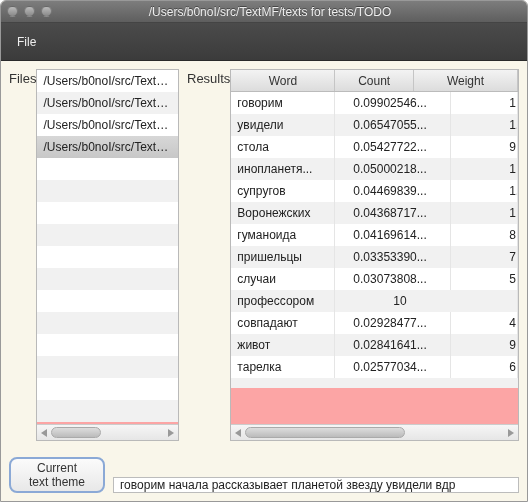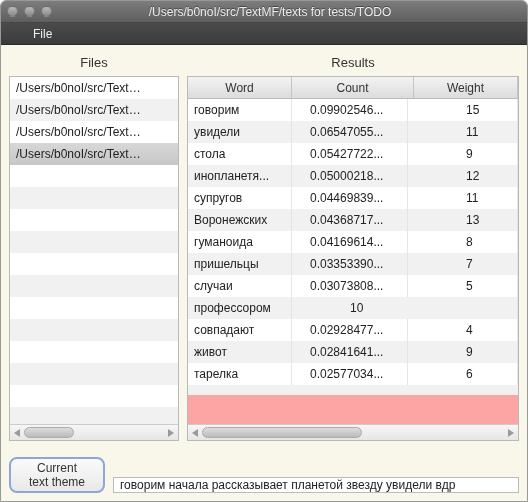--- a/index.html
+++ b/index.html
@@ -36,24 +36,24 @@
     border: 1px solid rgba(0,0,0,0.25);
     background: linear-gradient(#bbb,#888);
   }
   .title {
     position: absolute; left: 12px; right: 0; text-align: center;
     color: #eee; font-size: 12px;
     text-shadow: 0 -1px 0 rgba(0,0,0,0.4);
     pointer-events: none;
   }
   .menubar {
-    height: 22px;
+    height: 38px;
     background: linear-gradient(#4b4b4b,#3b3b3b);
     display: flex; align-items: center;
-    padding: 0 24px;
+    padding: 0 8px;
     border-bottom: 1px solid #2a2a2a;
   }
   .menuitem {
     color: #eee; font-size: 12px; padding: 2px 8px;
     cursor: default;
   }
   .content {
     flex: 1;
     display: flex;
     flex-direction: column;
@@ -63,21 +63,21 @@
     overflow: hidden;
   }
   .panels {
     flex: 1;
     display: flex;
     gap: 8px;
     overflow: hidden;
   }
   .panel {
     display: flex;
-    flex-direction: column;
+    flex-direction: row;
     overflow: hidden;
   }
   .panel.files { width: 170px; }
   .panel.results { flex: 1; }
   .panel-header {
     text-align: center;
     font-size: 13px;
     color: #333;
     padding: 2px 0 6px;
   }

